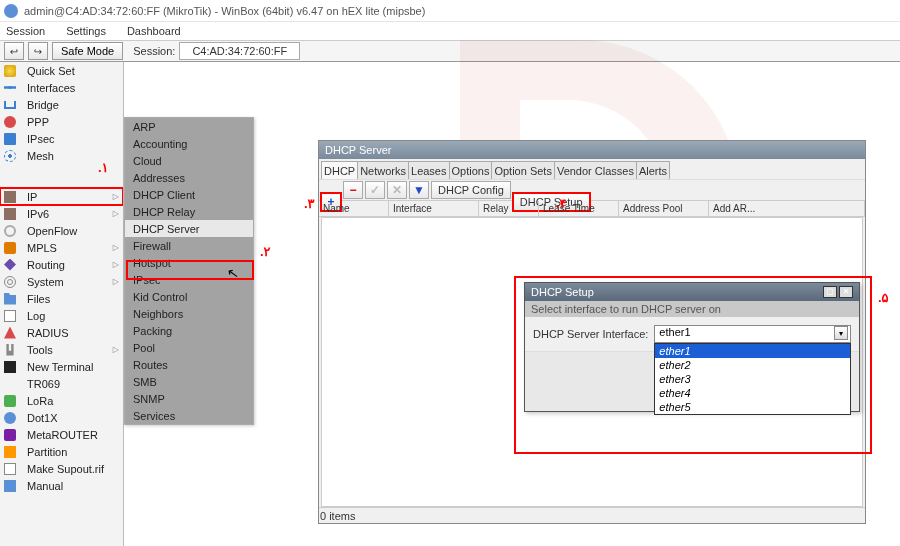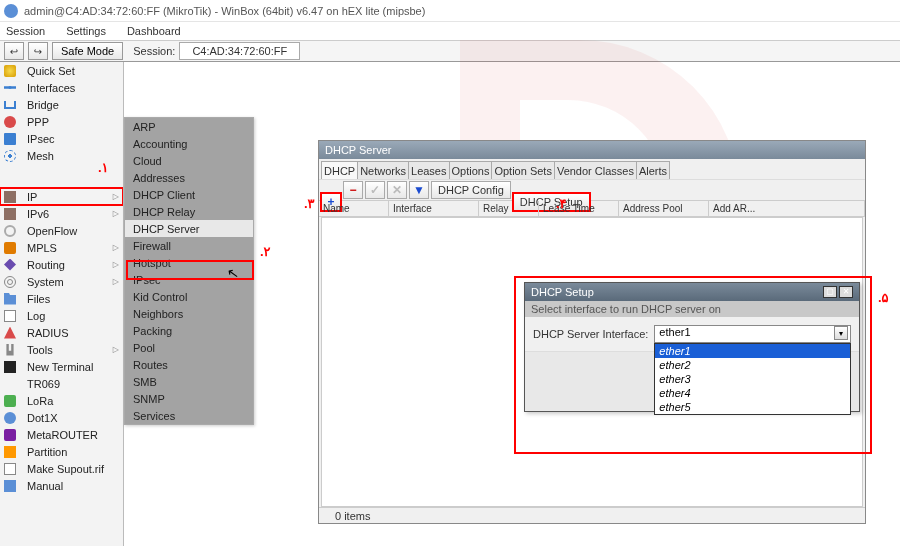--- a/index.html
+++ b/index.html
@@ -69,21 +69,21 @@
   .tab.active { background: #f8f8f8; }
   .btnrow { height: 22px; display: flex; align-items: center; padding: 2px; gap: 2px; background: #f0f0f0; border-top: 1px solid #ddd; border-bottom: 1px solid #ccc; }
   .tbtn { width: 20px; height: 18px; border: 1px solid #aaa; background: linear-gradient(#fff,#e8e8e8); display: flex; align-items: center; justify-content: center; font-weight: bold; font-size: 12px; }
   .tbtn.plus { color: #1a4bd1; }
   .tbtn.minus { color: #c00; }
   .tbtn.dis { color: #bbb; }
   .txtbtn { height: 18px; padding: 0 6px; border: 1px solid #aaa; background: linear-gradient(#fff,#e8e8e8); display: flex; align-items: center; color: #333; }
   .grid-head { height: 16px; display: flex; background: #f0f0f0; border-bottom: 1px solid #ccc; }
   .gcol { border-right: 1px solid #ccc; padding: 0 4px; display: flex; align-items: center; color: #333; font-size: 10px; }
   .grid-body { height: 290px; background: #fff; border: 1px solid #ccc; margin: 0 2px; position: relative; }
-  .statusbar { height: 16px; border-top: 1px solid #ccc; padding: 0 16px; display: flex; align-items: center; color: #333; background: #f0f0f0; }
+  .statusbar { height: 16px; border-top: 1px solid #ccc; padding: 0 1px; display: flex; align-items: center; color: #333; background: #f0f0f0; }
 
   
   .setup-dlg { position: absolute; left: 524px; top: 282px; width: 336px; border: 1px solid #555; background: #f0f0f0; box-shadow: 2px 2px 4px rgba(0,0,0,.2); }
   .dlg-title { height: 18px; background: linear-gradient(#7a8a9a,#5a6a7a); color: #fff; padding: 0 6px; display: flex; align-items: center; }
   .dlg-title .wbtns { margin-left: auto; display: flex; gap: 2px; }
   .wbtn { width: 14px; height: 12px; border: 1px solid #333; background: #ddd; font-size: 8px; line-height: 10px; text-align: center; }
   .dlg-sub { height: 16px; background: #c8c8c8; color: #555; padding: 0 6px; display: flex; align-items: center; }
   .dlg-body { padding: 8px; }
   .fld-row { display: flex; align-items: center; gap: 6px; }
   .fld-label { color: #333; }

